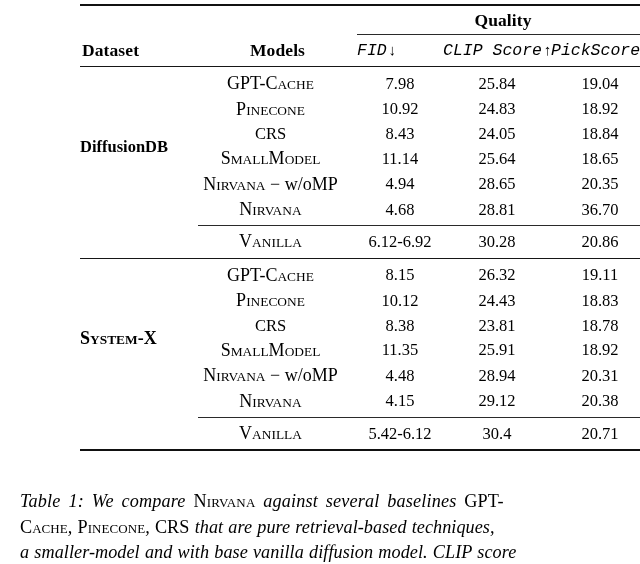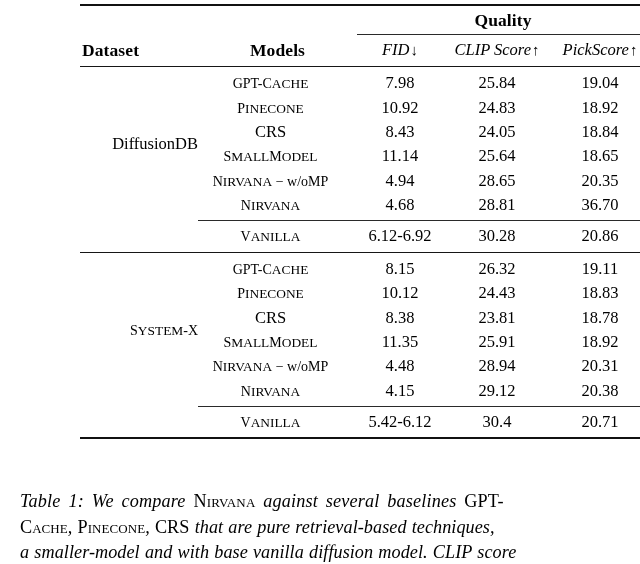--- a/index.html
+++ b/index.html
@@ -92,54 +92,55 @@
   }
   td.h-main {
     font-weight: bold;
     font-size: 17.5px;
     padding: 5px 0 5px 0;
     letter-spacing: 0.1px;
   }
   td.h-main.left  { text-align: left; padding-left: 2px; }
   td.h-main.center{ text-align: center; }
   td.h-metric {
-    text-align: center;
     font-style: italic;
     font-size: 16.5px;
     padding: 4px 0 5px 0;
     white-space: nowrap;
+    font-family: Liberation Mono, monospace;
   }
   td.h-metric .arrow {
     font-style: normal;
     font-size: 15px;
     padding-left: 1px;
   }
 
   
   td.cell {
     font-size: 16.5px;
     padding: 2.2px 0 2.2px 0;
     height: 19px;
   }
   td.dataset-cell {
-    text-align: right;
+    text-align: left;
     vertical-align: middle;
     font-size: 16.5px;
     padding: 0;
+    font-weight: bold;
   }
   td.model-cell {
     text-align: center;
     white-space: nowrap;
     padding-right: 14px;
   }
   td.num {
     text-align: center;
   }
   td.num.bold, td.model-cell.bold { font-weight: normal; }
-  .sc-manual .big { font-size: 14px; }
+  .sc-manual .big { font-size: 18px; }
   .sc-manual .sm  { font-size: 13.4px; }
   .ital { }
 
   
   .caption {
     position: absolute;
     left: 20px;
     top: 489px;
     width: 636px;
     font-style: italic;

